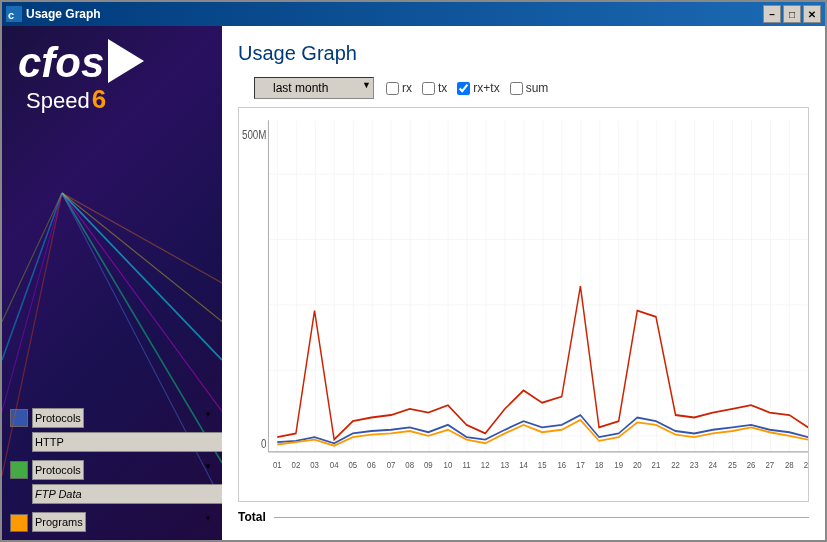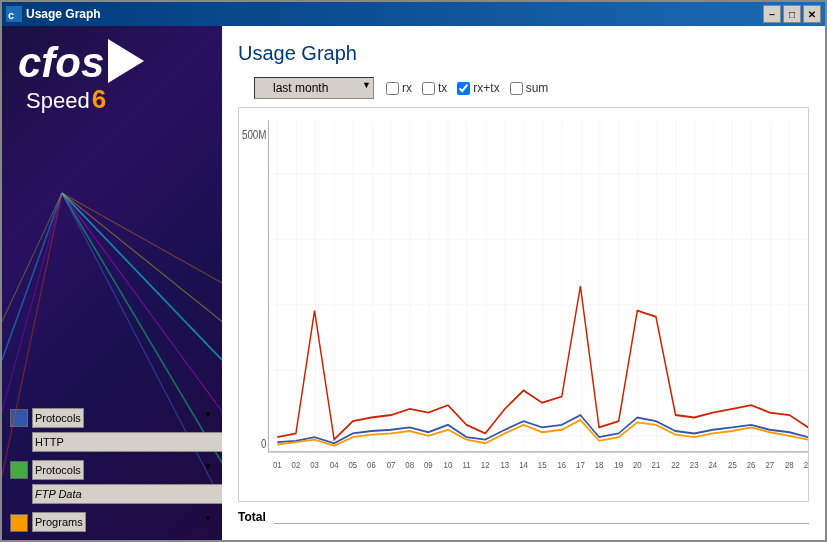--- a/index.html
+++ b/index.html
@@ -89,21 +89,21 @@
 
     .checkbox-group { display: flex; align-items: center; gap: 10px; }
     .checkbox-item { display: flex; align-items: center; gap: 3px; cursor: pointer; }
     .checkbox-item input[type=checkbox] { width: 13px; height: 13px; }
     .checkbox-label { font-size: 12px; color: #333; }
 
     
     .chart-area { flex: 1; border: 1px solid #ccc; position: relative; overflow: hidden; min-height: 0; }
     .chart-svg { width: 100%; height: 100%; }
 
-    .total-row { display: flex; align-items: flex-end; gap: 8px; margin-top: 8px; }
+    .total-row { display: flex; align-items: center; gap: 8px; margin-top: 8px; }
     .total-line { flex: 1; height: 1px; background: #aaa; }
   </style>
 </head>
 <body>
 
 <div class="window">
 
   <div class="title-bar">
     <div class="title-bar-text">
       <svg class="title-bar-icon" viewBox="0 0 16 16">

